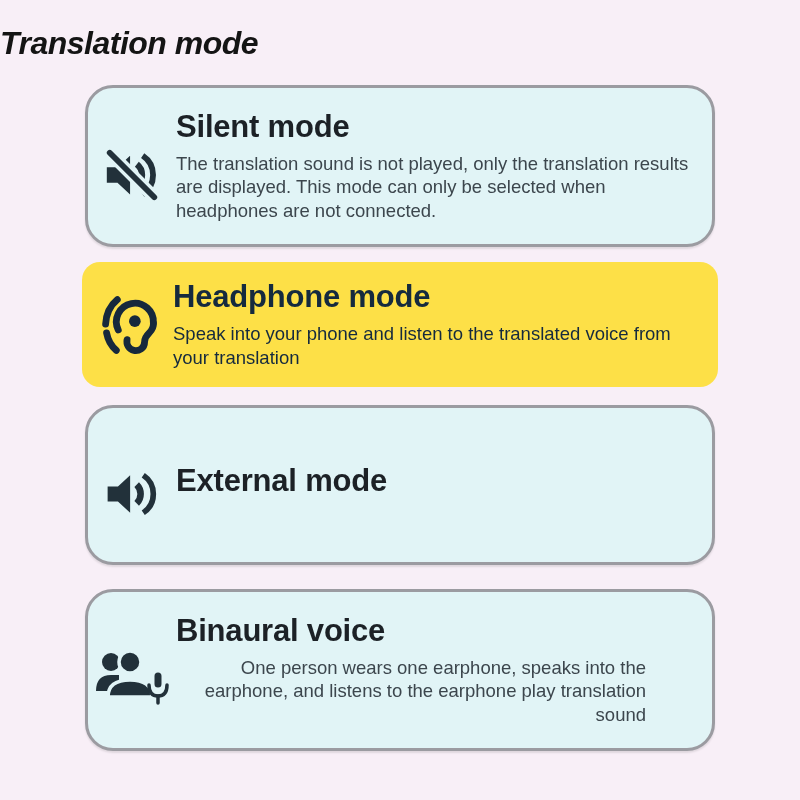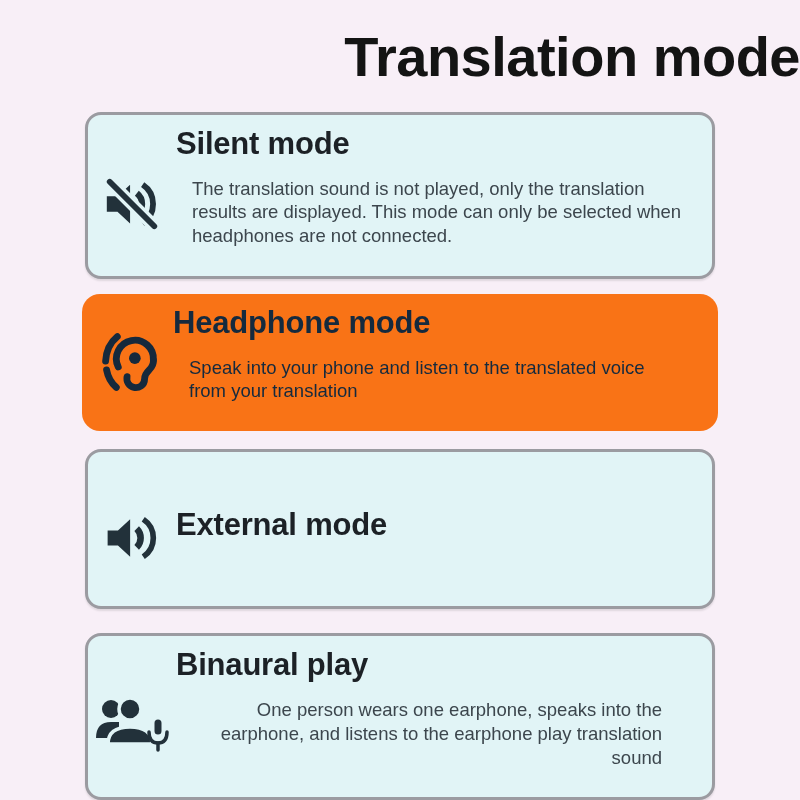--- a/index.html
+++ b/index.html
@@ -6,48 +6,49 @@
   html, body {
     margin: 0;
     padding: 0;
     width: 800px;
     height: 800px;
     background: #f8eff7;
     font-family: "Liberation Sans", "DejaVu Sans", sans-serif;
     overflow: hidden;
   }
   .page-title {
-    text-align: right;
-    font-size: 56px;
+    text-align: left;
+    font-size: 32px;
     font-weight: 800;
     letter-spacing: -0.5px;
     color: #141414;
     margin: 26px 0 24px 0;
     line-height: 1.1;
+    font-style: italic;
   }
   .cards {
     width: 630px;
     margin: 0 auto;
   }
   .card {
     display: flex;
     align-items: center;
     background: #e1f4f6;
     border: 3px solid #9b9ba1;
-    border-radius: 16px;
+    border-radius: 28px;
     box-shadow: 0 2px 2px rgba(0,0,0,0.10);
     margin-bottom: 15px;
     padding: 12px 14px 12px 0;
     color: #22313a;
   }
   .card.c1 { min-height: 162px; }
   .card.c3 { min-height: 160px; margin-bottom: 24px; }
   .card.c4 { min-height: 162px; }
   .card.highlight {
-    background: #f97316;
+    background: #fde047;
     border: none;
     border-radius: 18px;
     box-shadow: none;
     min-height: 125px;
     margin-left: -3px;
     margin-right: -3px;
     margin-bottom: 18px;
     padding: 12px 17px 12px 3px;
     color: #152a3e;
   }
@@ -66,21 +67,21 @@
     margin: 0 0 8px 0;
     line-height: 1.1;
     color: #1c2126;
     letter-spacing: -0.2px;
   }
   .card.highlight .card-title { color: #152a3e; }
   .card-desc {
     font-size: 18.5px;
     font-weight: 500;
     line-height: 1.28;
-    margin: 16px;
+    margin: 0;
     color: #3c464d;
     max-width: 532px;
   }
   .card.highlight .card-desc { color: #152a3e; }
   .card.c4 .card-desc { max-width: 470px; text-align: right; }
   .icon-svg { display: block; }
 </style>
 </head>
 <body>
 
@@ -139,18 +140,18 @@
         <circle cx="18" cy="13" r="9" fill="#22313a"></circle>
         <path d="M3 42 Q3 26 18 26 L26 26 L26 42 Z" fill="#22313a"></path>
         <circle cx="37" cy="13" r="11" fill="#22313a" stroke="#e1f4f6" stroke-width="3.5"></circle>
         <path d="M15 48 Q15 31 37 31 Q59 31 59 48 Z" fill="#22313a" stroke="#e1f4f6" stroke-width="3.5" stroke-linejoin="round"></path>
         <rect x="60" y="22" width="10" height="18" rx="5" fill="#22313a" stroke="#e1f4f6" stroke-width="3"></rect>
         <path d="M56 36 Q56 47 65 47 Q74 47 74 36" fill="none" stroke="#22313a" stroke-width="3.5" stroke-linecap="round"></path>
         <line x1="65" y1="47" x2="65" y2="54" stroke="#22313a" stroke-width="3.5" stroke-linecap="round"></line>
       </svg>
     </div>
     <div class="card-text">
-      <h2 class="card-title">Binaural play</h2>
+      <h2 class="card-title">Binaural voice</h2>
       <p class="card-desc">One person wears one earphone, speaks into the earphone, and listens to the earphone play translation sound</p>
     </div>
   </div>
 
 </div>
 
 </body></html>

